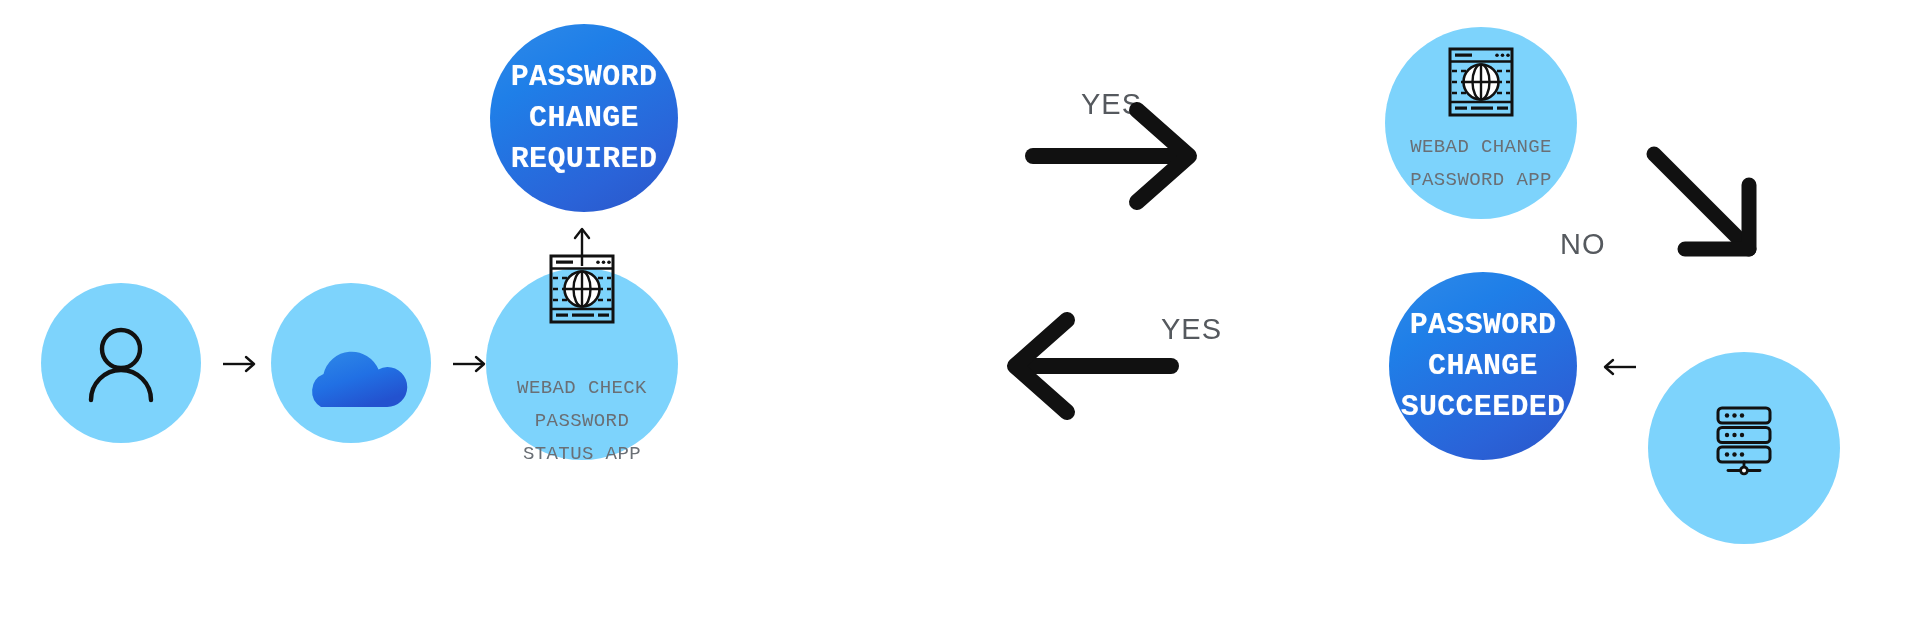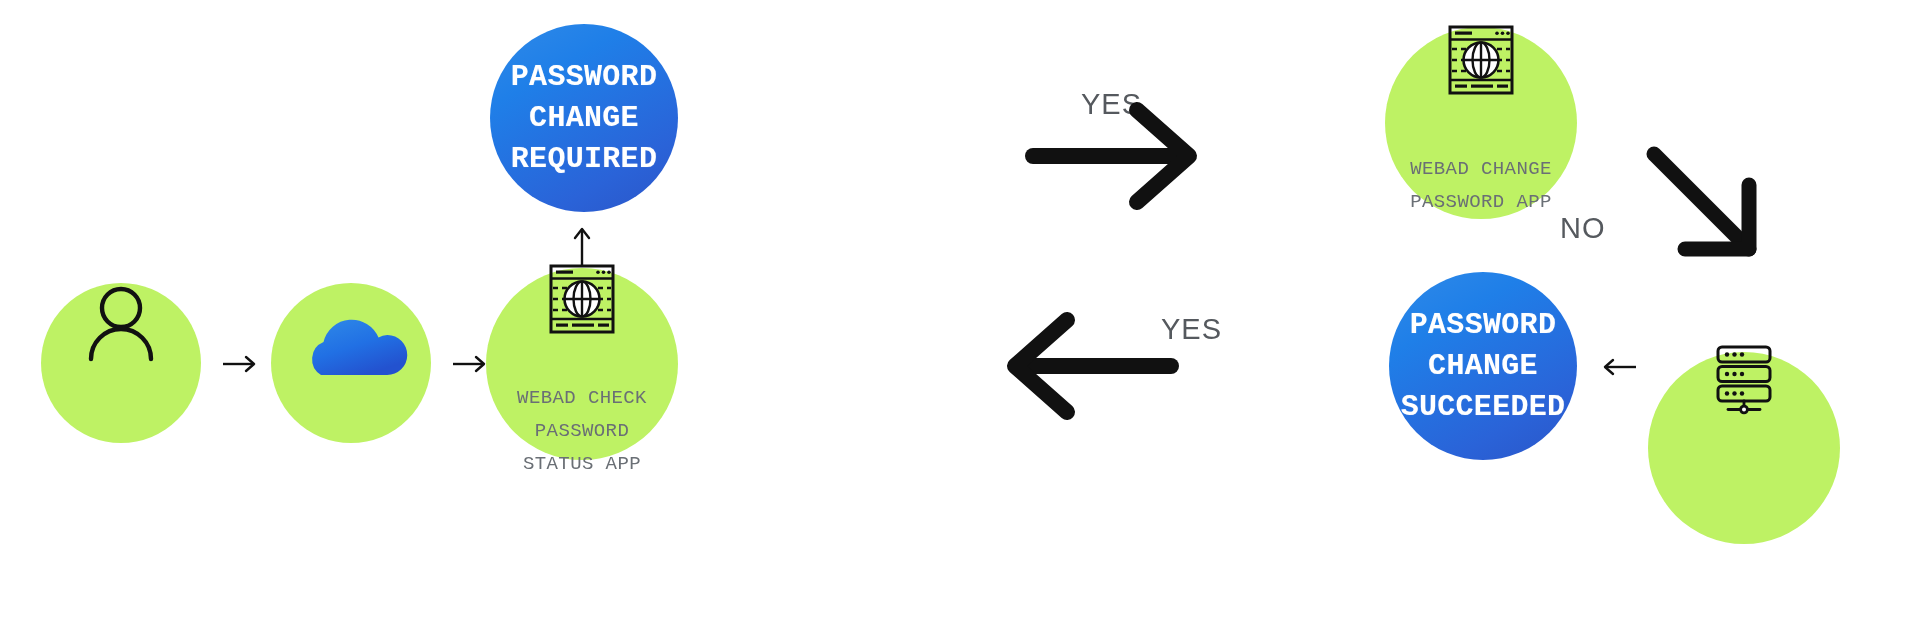--- a/index.html
+++ b/index.html
@@ -8,21 +8,21 @@
     background:#ffffff;
     font-family:"Liberation Sans", sans-serif;
     overflow:hidden;
     position:relative;
   }
   .stage{position:relative;width:1920px;height:620px;}
 
   
   .node{position:absolute;border-radius:50%;display:flex;flex-direction:column;
         align-items:center;justify-content:center;box-sizing:border-box;font-family:Liberation Mono, monospace;}
-  .node.gray{background:#bef264;justify-content:space-between;}
+  .node.gray{background:#7dd3fc;}
   .node.blue{
     background:linear-gradient(150deg,#2f8ae8 0%,#1f7fe8 28%,#2a63d8 75%,#2b55c8 100%);
   }
   .node-label{
     color:#6a6f75;
     font-size:19px;
     letter-spacing:0.4px;
     line-height:33px;
     text-align:center;
     white-space:pre-line;
@@ -187,21 +187,21 @@
       </g>
     </svg>
   </div>
 
   <div class="abs" style="left:1477px;top:272px;">
     <svg width="24" height="44" viewBox="0 0 24 44">
       <line x1="12" y1="43" x2="12" y2="5" stroke="#111" stroke-width="2.6"></line>
       <polyline points="4,14 12,4 20,14" fill="none" stroke="#111" stroke-width="2.6" stroke-linecap="round" stroke-linejoin="round"></polyline>
     </svg>
   </div>
-  <div class="arrow-text" style="left:1512px;top:212px;">NO</div>
+  <div class="arrow-text" style="left:1512px;top:228px;">NO</div>
 
   <div class="node blue" style="left:1389px;top:272px;width:188px;height:188px;">
     <span class="blue-label">PASSWORD
 CHANGE
 SUCCEEDED</span>
   </div>
 
   <div class="abs" style="left:1600px;top:355px;">
     <svg width="38" height="24" viewBox="0 0 38 24">
       <line x1="36" y1="12" x2="6" y2="12" stroke="#111" stroke-width="2.4"></line>

